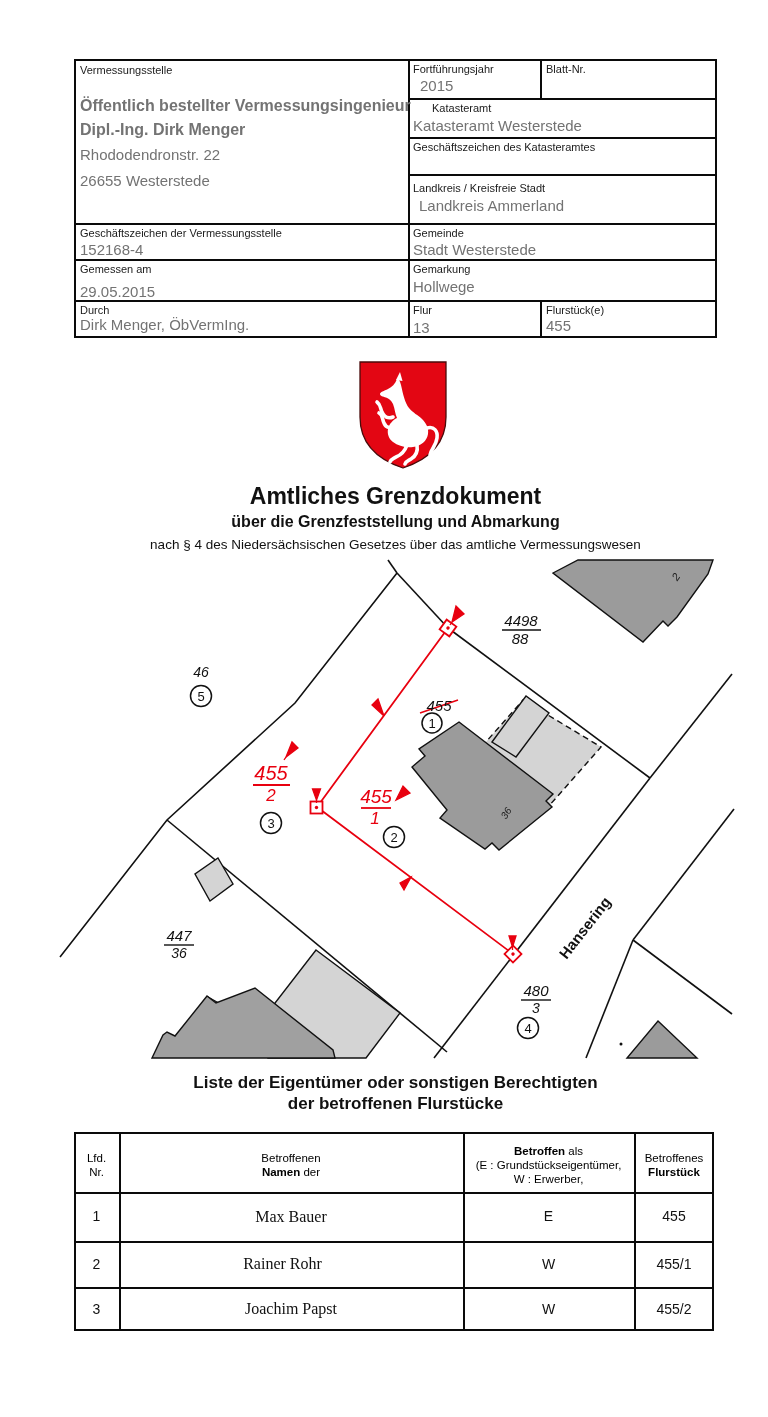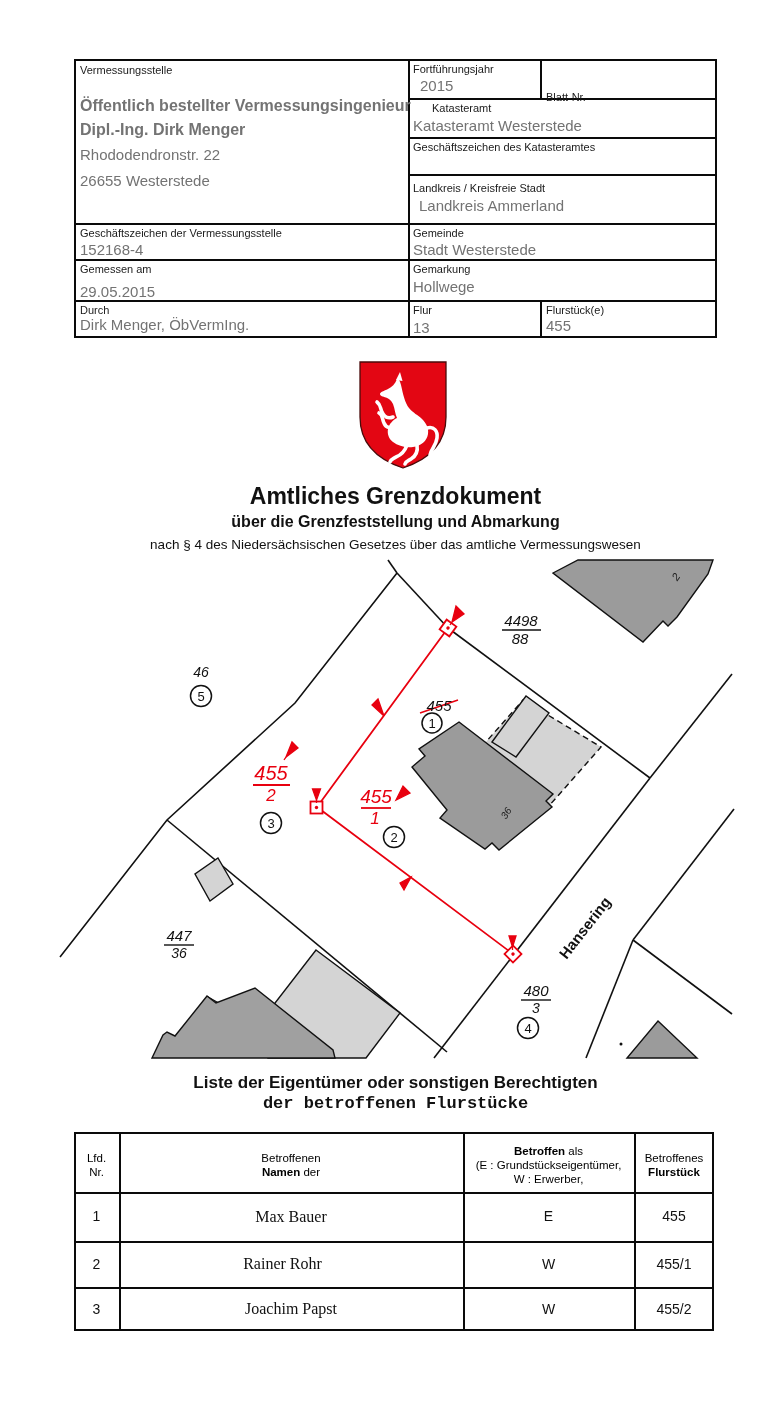--- a/index.html
+++ b/index.html
@@ -36,21 +36,21 @@
 </div>
 
 <div class="abs lbl" style="left:80px;top:64px;">Vermessungsstelle</div>
 <div class="abs val bold" style="left:80px;top:97px;font-size:16px;">Öffentlich bestellter Vermessungsingenieur</div>
 <div class="abs val bold" style="left:80px;top:121px;font-size:16px;">Dipl.-Ing. Dirk Menger</div>
 <div class="abs val" style="left:80px;top:146px;">Rhododendronstr. 22</div>
 <div class="abs val" style="left:80px;top:172px;">26655 Westerstede</div>
 
 <div class="abs lbl" style="left:413px;top:63px;">Fortführungsjahr</div>
 <div class="abs val" style="left:420px;top:77px;">2015</div>
-<div class="abs lbl" style="left:546px;top:63px;margin-top:28px;">Blatt-Nr.</div>
+<div class="abs lbl" style="left:546px;top:63px;">Blatt-Nr.</div>
 
 <div class="abs lbl" style="left:413px;top:102px;padding-left:19px;">Katasteramt</div>
 <div class="abs val" style="left:413px;top:117px;">Katasteramt Westerstede</div>
 
 <div class="abs lbl" style="left:413px;top:141px;">Geschäftszeichen des Katasteramtes</div>
 
 <div class="abs lbl" style="left:413px;top:182px;">Landkreis / Kreisfreie Stadt</div>
 <div class="abs val" style="left:419px;top:197px;">Landkreis Ammerland</div>
 
 <div class="abs lbl" style="left:80px;top:227px;">Geschäftszeichen der Vermessungsstelle</div>
@@ -199,21 +199,21 @@
     <circle cx="528" cy="1028" r="10.5" fill="#fff" stroke="#111" stroke-width="1.5"></circle>
     <text x="528" y="1033">4</text>
     <circle cx="201" cy="696" r="10.5" fill="#fff" stroke="#111" stroke-width="1.5"></circle>
     <text x="201" y="701">5</text>
   </g>
 
   <text transform="translate(589,931) rotate(-52)" text-anchor="middle" font-family="Liberation Sans, sans-serif" font-size="15" font-weight="bold" fill="#111">Hansering</text>
 </svg>
 
 <div class="abs titlewrap bold" style="top:1073px;font-size:17px;">Liste der Eigentümer oder sonstigen Berechtigten</div>
-<div class="abs titlewrap bold" style="top:1094px;font-size:17px;font-family:Liberation Mono, monospace;">der betroffenen Flurstücke</div>
+<div class="abs titlewrap bold" style="top:1094px;font-size:17px;">der betroffenen Flurstücke</div>
 
 <div class="tbl" style="left:74px;top:1132px;width:640px;height:199px;">
   <div class="box-line" style="left:43px;top:0;width:2px;height:195px;"></div>
   <div class="box-line" style="left:387px;top:0;width:2px;height:195px;"></div>
   <div class="box-line" style="left:558px;top:0;width:2px;height:195px;"></div>
   <div class="box-line" style="left:0;top:58px;right:0;height:2px;"></div>
   <div class="box-line" style="left:0;top:107px;right:0;height:2px;"></div>
   <div class="box-line" style="left:0;top:153px;right:0;height:2px;"></div>
 </div>
 

